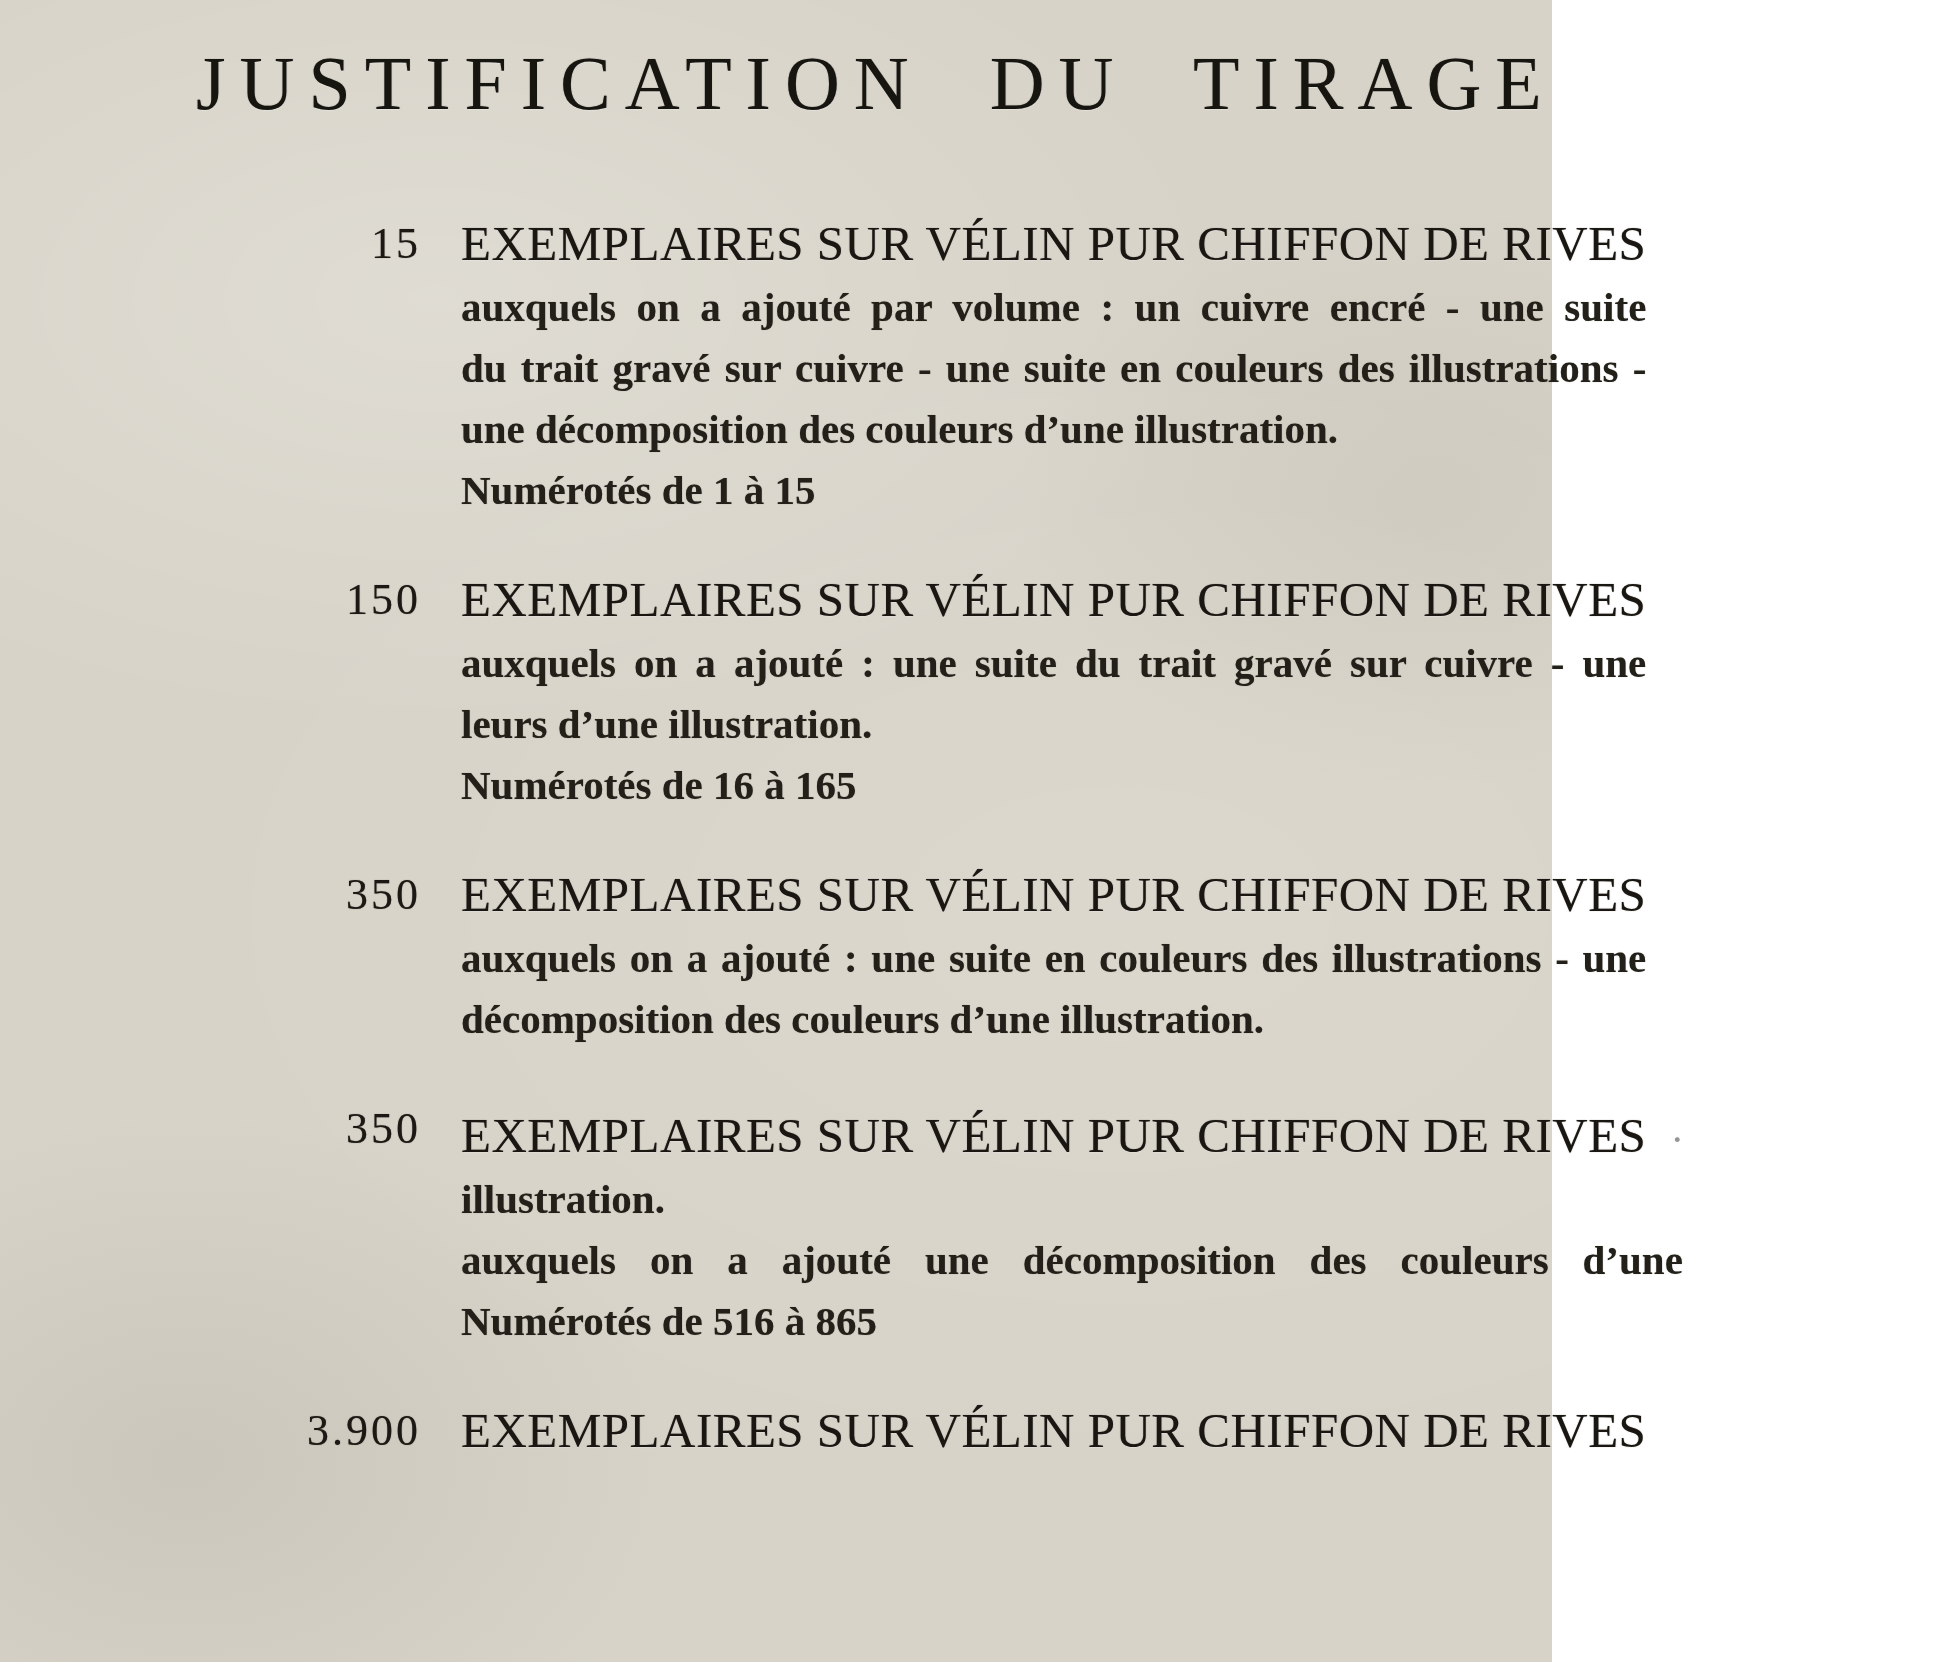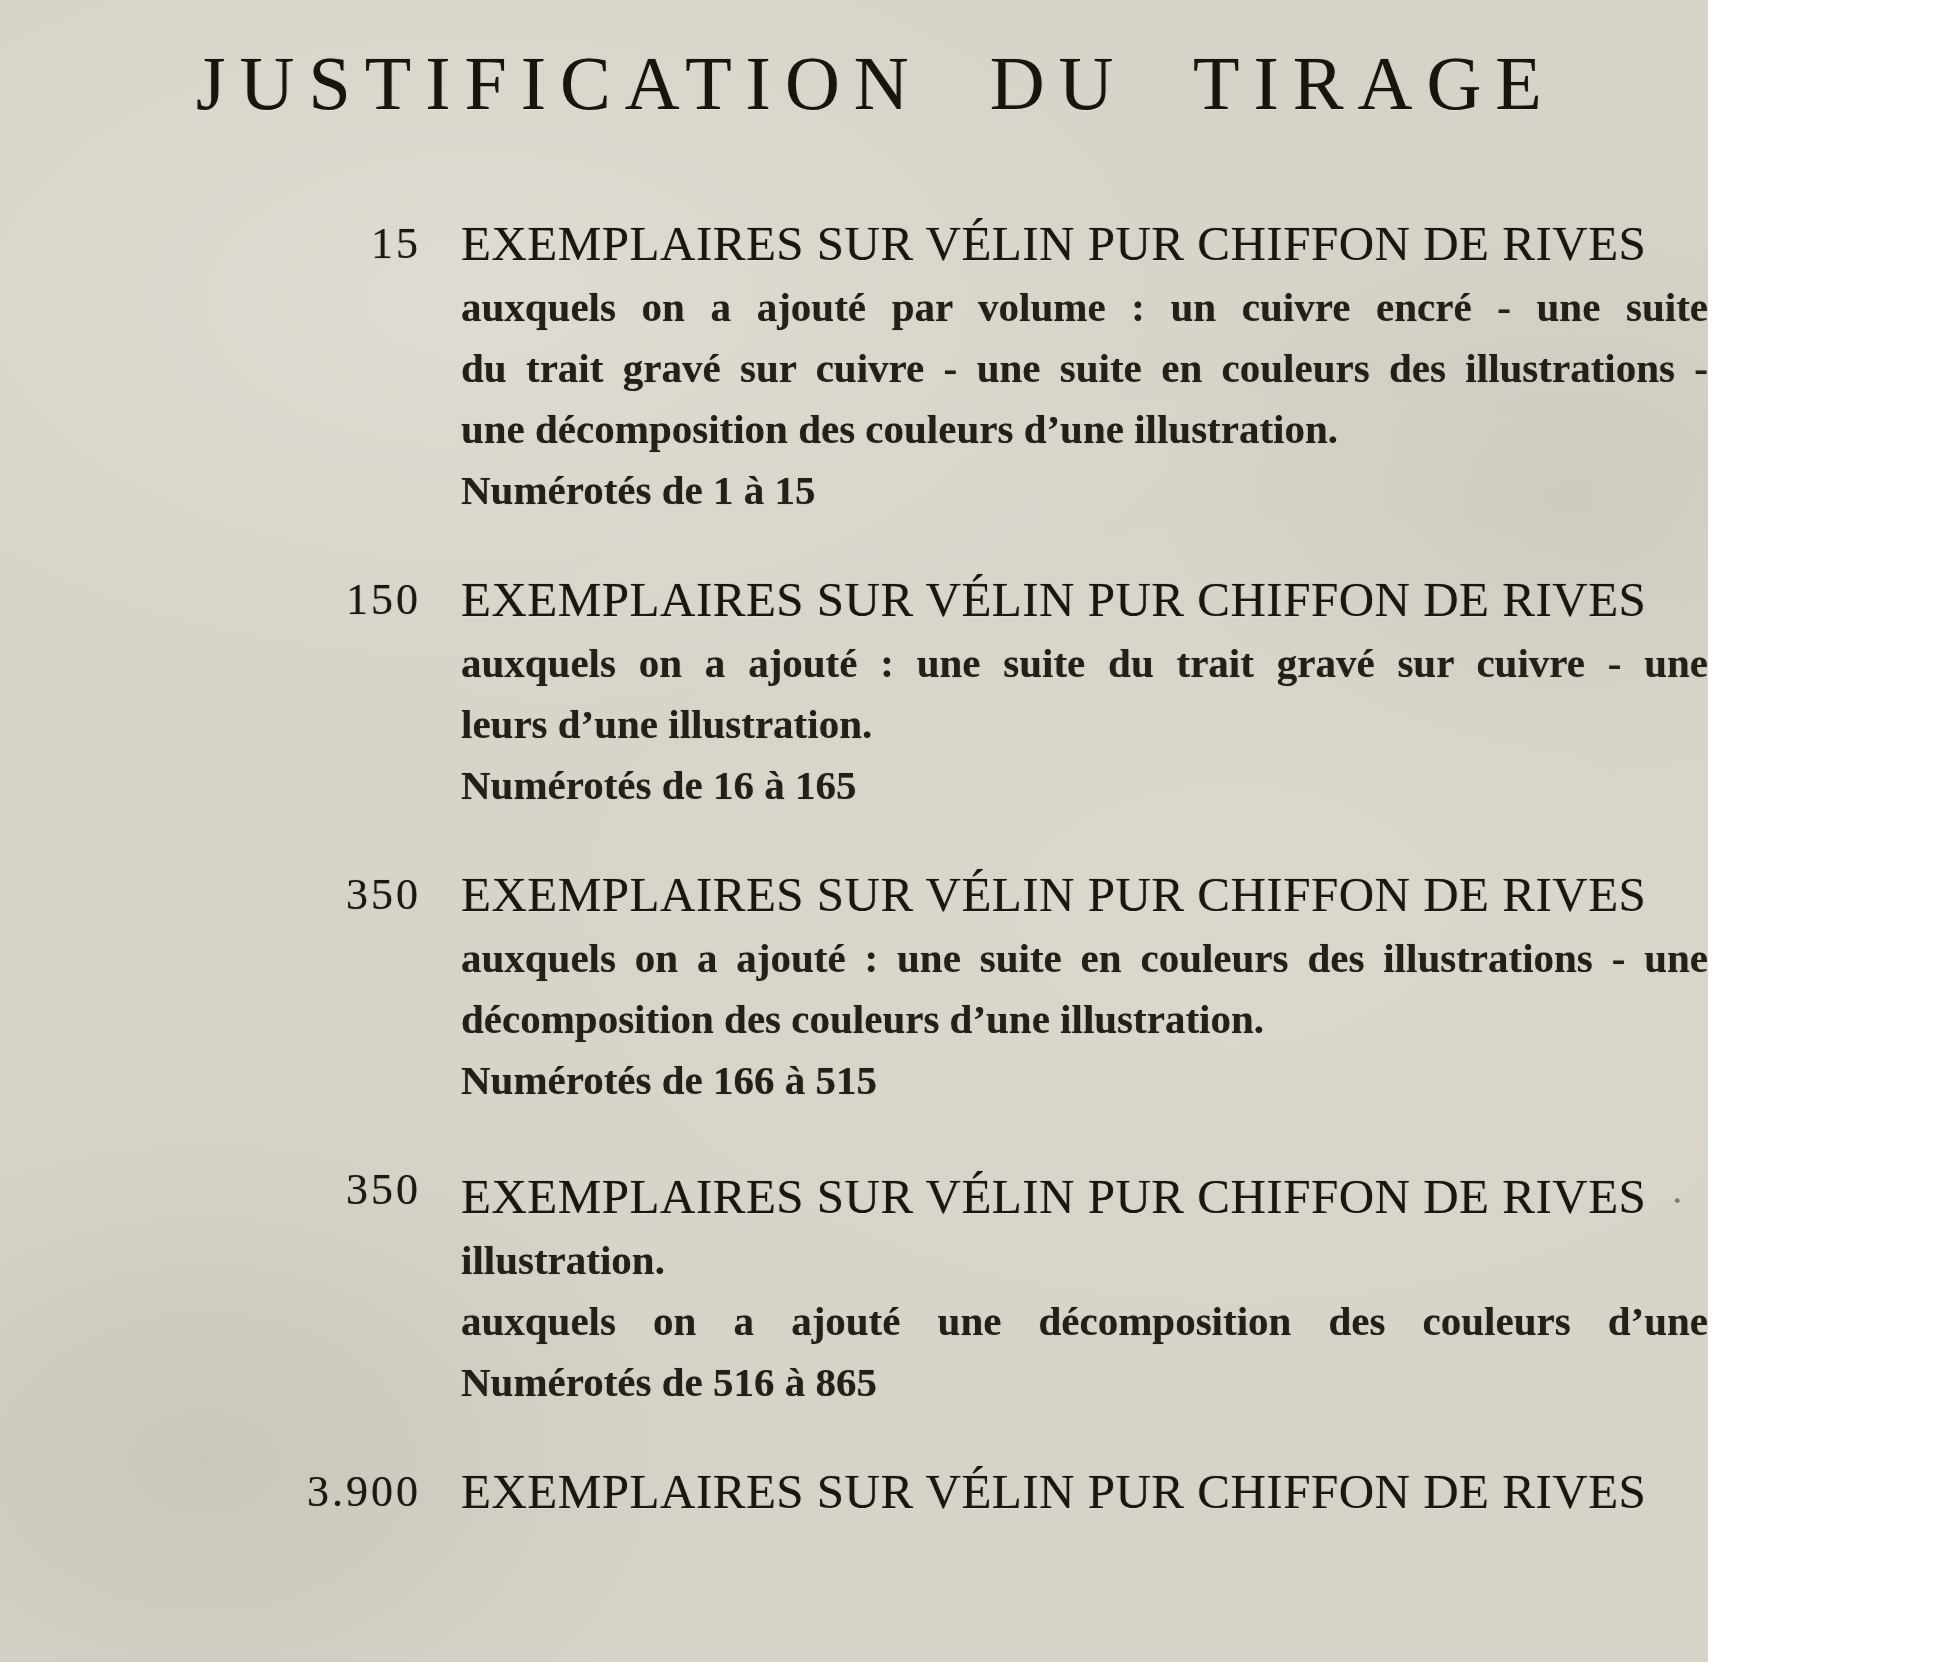--- a/index.html
+++ b/index.html
@@ -4,21 +4,21 @@
 <style>
   html, body { margin: 0; padding: 0; }
   body {
     width: 1946px;
     height: 1662px;
     overflow: hidden;
     font-family: "Liberation Serif", "DejaVu Serif", serif;
   }
   .page {
     position: relative;
-    width: 1708px;
+    width: 1552px;
     height: 1662px;
     box-sizing: border-box;
     background-color: #d7d3c8;
     background-image:
       radial-gradient(1300px 700px at 28% 18%, rgba(255,255,255,0.20), rgba(255,255,255,0) 62%),
       radial-gradient(1500px 900px at 72% 55%, rgba(255,255,255,0.10), rgba(255,255,255,0) 65%),
       radial-gradient(700px 500px at 12% 88%, rgba(92,86,70,0.10), rgba(92,86,70,0) 70%),
       radial-gradient(600px 420px at 92% 30%, rgba(92,86,70,0.07), rgba(92,86,70,0) 70%),
       radial-gradient(2600px 2000px at 50% 48%, rgba(0,0,0,0) 55%, rgba(70,64,52,0.12) 100%);
     color: #201d18;
@@ -109,21 +109,20 @@
           <div class="numerote line">Numérotés de 16 à 165</div>
     </div>
   </section>
 
   <section class="entry">
     <div class="num">350</div>
     <div class="content">
       <div class="heading"><span class="heading-text">EXEMPLAIRES SUR VÉLIN PUR CHIFFON DE RIVES</span></div>
       <div class="line just">auxquels on a ajouté : une suite en couleurs des illustrations - une</div>
           <div class="line">décomposition des couleurs d’une illustration.</div>
-          <div class="numerote line">Numérotés de 166 à 515</div>
     </div>
   </section>
 
   <section class="entry">
     <div class="num">350</div>
     <div class="content">
       <div class="heading"><span class="heading-text">EXEMPLAIRES SUR VÉLIN PUR CHIFFON DE RIVES</span><span class="stray-mark">.</span></div>
       <div class="line">illustration.</div>
           <div class="line just">auxquels on a ajouté une décomposition des couleurs d’une</div>
           <div class="numerote line">Numérotés de 516 à 865</div>

